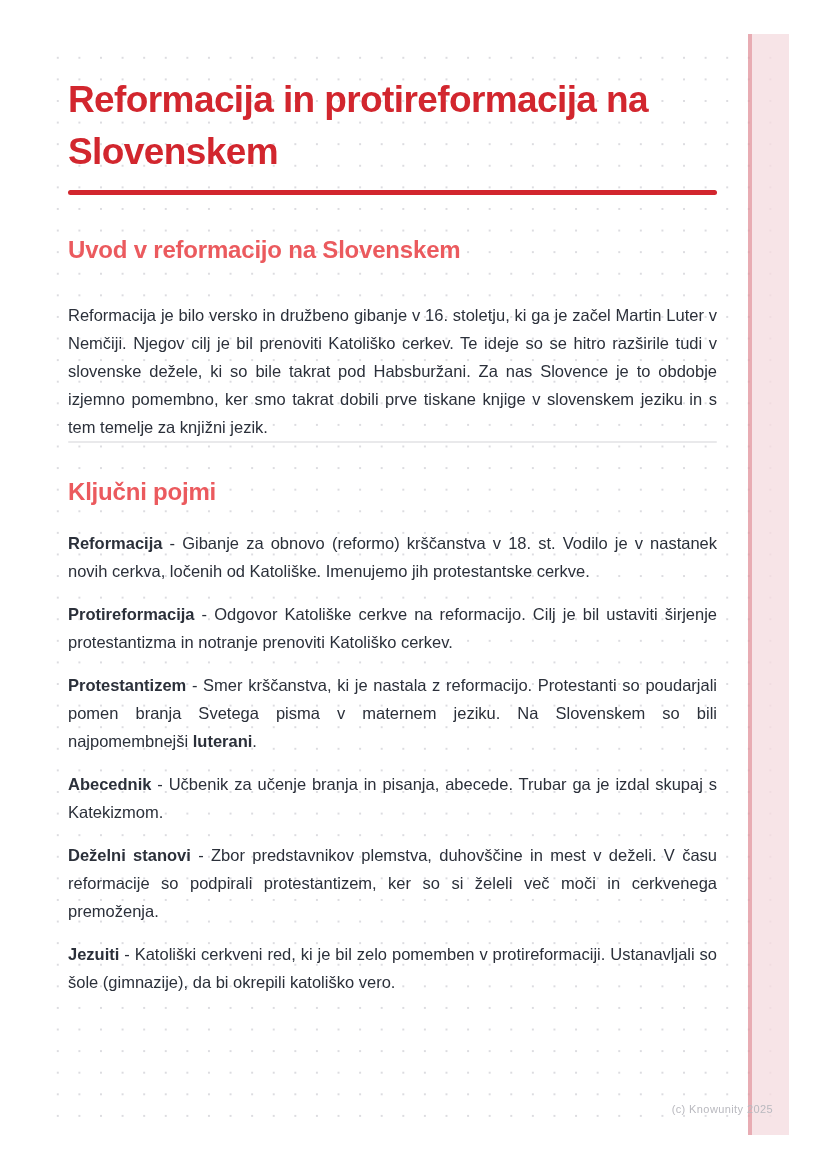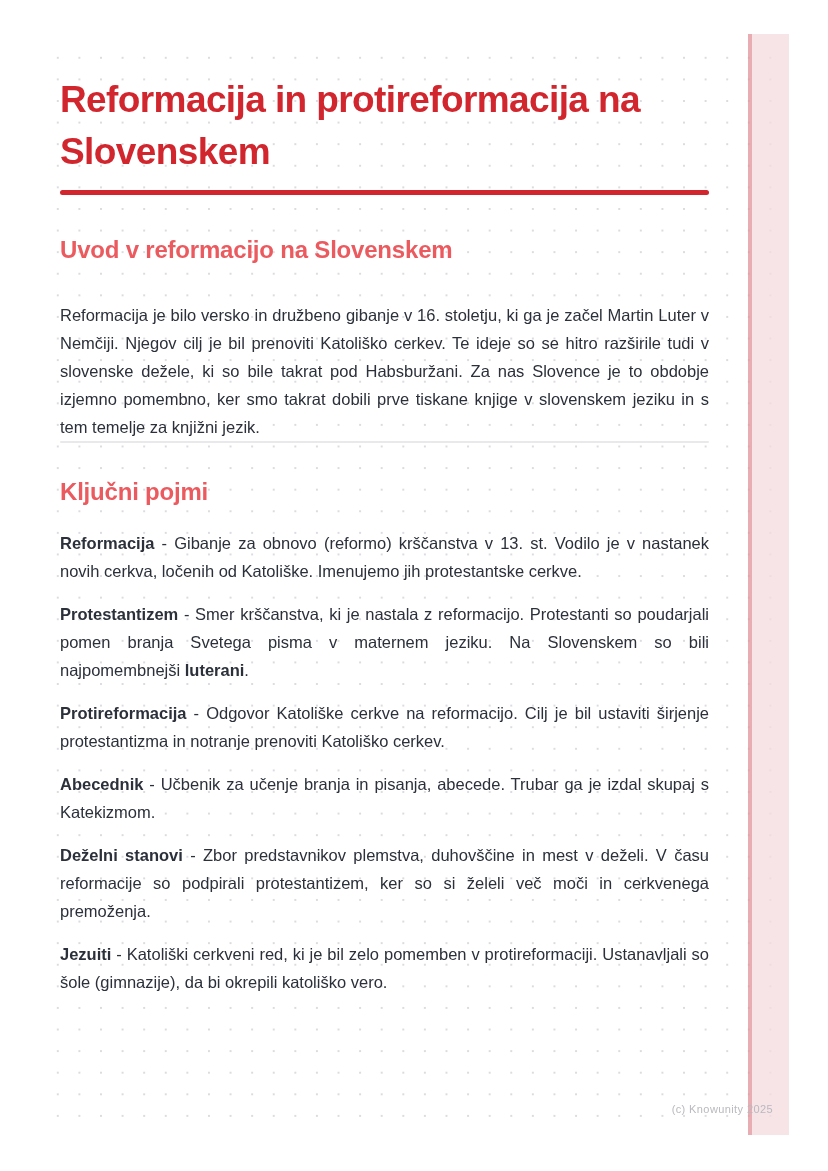--- a/index.html
+++ b/index.html
@@ -22,21 +22,21 @@
     background-image:radial-gradient(circle,var(--dot) 1.1px,rgba(0,0,0,0) 1.5px);
     background-size:21.6px 21.6px;background-position:1px 1px;
   }
   .stripe{
     position:absolute;left:748px;top:34px;width:41px;height:1101px;
     background:var(--stripe-fill);
     border-left:4px solid var(--stripe-edge);
     opacity:0.78;
   }
 
-  .content{position:absolute;left:60px;top:74px;width:649px;}
+  .content{position:absolute;left:68px;top:74px;width:649px;}
 
   h1.doc-title{
     font-size:37px;line-height:52px;font-weight:800;
     letter-spacing:-0.6px;color:var(--title-red);
     margin:0 0 12px 0;
   }
   .title-rule{height:5px;width:100%;background:var(--title-red);border-radius:3px;}
 
   h2.section-heading{
     font-size:24px;line-height:30px;font-weight:700;
@@ -77,23 +77,23 @@
     <h1 class="doc-title">Reformacija in protireformacija na Slovenskem</h1>
     <div class="title-rule"></div>
 
     <h2 class="section-heading intro-heading">Uvod v reformacijo na Slovenskem</h2>
     <p class="body-par">Reformacija je bilo versko in družbeno gibanje v 16. stoletju, ki ga je začel Martin Luter v Nemčiji. Njegov cilj je bil prenoviti Katoliško cerkev. Te ideje so se hitro razširile tudi v slovenske dežele, ki so bile takrat pod Habsburžani. Za nas Slovence je to obdobje izjemno pomembno, ker smo takrat dobili prve tiskane knjige v slovenskem jeziku in s tem temelje za knjižni jezik.</p>
 
     <div class="section-divider"></div>
 
     <h2 class="section-heading terms-heading">Ključni pojmi</h2>
     <div class="terms-list">
-        <p class="def"><b>Reformacija</b><span> - Gibanje za obnovo (reformo) krščanstva v 13. st. Vodilo je v nastanek novih cerkva, ločenih od Katoliške. Imenujemo jih protestantske cerkve.</span></p>
+        <p class="def"><b>Reformacija</b><span> - Gibanje za obnovo (reformo) krščanstva v 18. st. Vodilo je v nastanek novih cerkva, ločenih od Katoliške. Imenujemo jih protestantske cerkve.</span></p>
+        <p class="def"><b>Protireformacija</b><span> - Odgovor Katoliške cerkve na reformacijo. Cilj je bil ustaviti širjenje protestantizma in notranje prenoviti Katoliško cerkev.</span></p>
         <p class="def"><b>Protestantizem</b><span> - Smer krščanstva, ki je nastala z reformacijo. Protestanti so poudarjali pomen branja Svetega pisma v maternem jeziku. Na Slovenskem so bili najpomembnejši </span><b>luterani</b><span>.</span></p>
-        <p class="def"><b>Protireformacija</b><span> - Odgovor Katoliške cerkve na reformacijo. Cilj je bil ustaviti širjenje protestantizma in notranje prenoviti Katoliško cerkev.</span></p>
         <p class="def"><b>Abecednik</b><span> - Učbenik za učenje branja in pisanja, abecede. Trubar ga je izdal skupaj s Katekizmom.</span></p>
         <p class="def"><b>Deželni stanovi</b><span> - Zbor predstavnikov plemstva, duhovščine in mest v deželi. V času reformacije so podpirali protestantizem, ker so si želeli več moči in cerkvenega premoženja.</span></p>
         <p class="def"><b>Jezuiti</b><span> - Katoliški cerkveni red, ki je bil zelo pomemben v protireformaciji. Ustanavljali so šole (gimnazije), da bi okrepili katoliško vero.</span></p>
       </div>
   </div>
 
   <div class="watermark">(c) Knowunity 2025</div>
 </div>
 
 </body></html>

